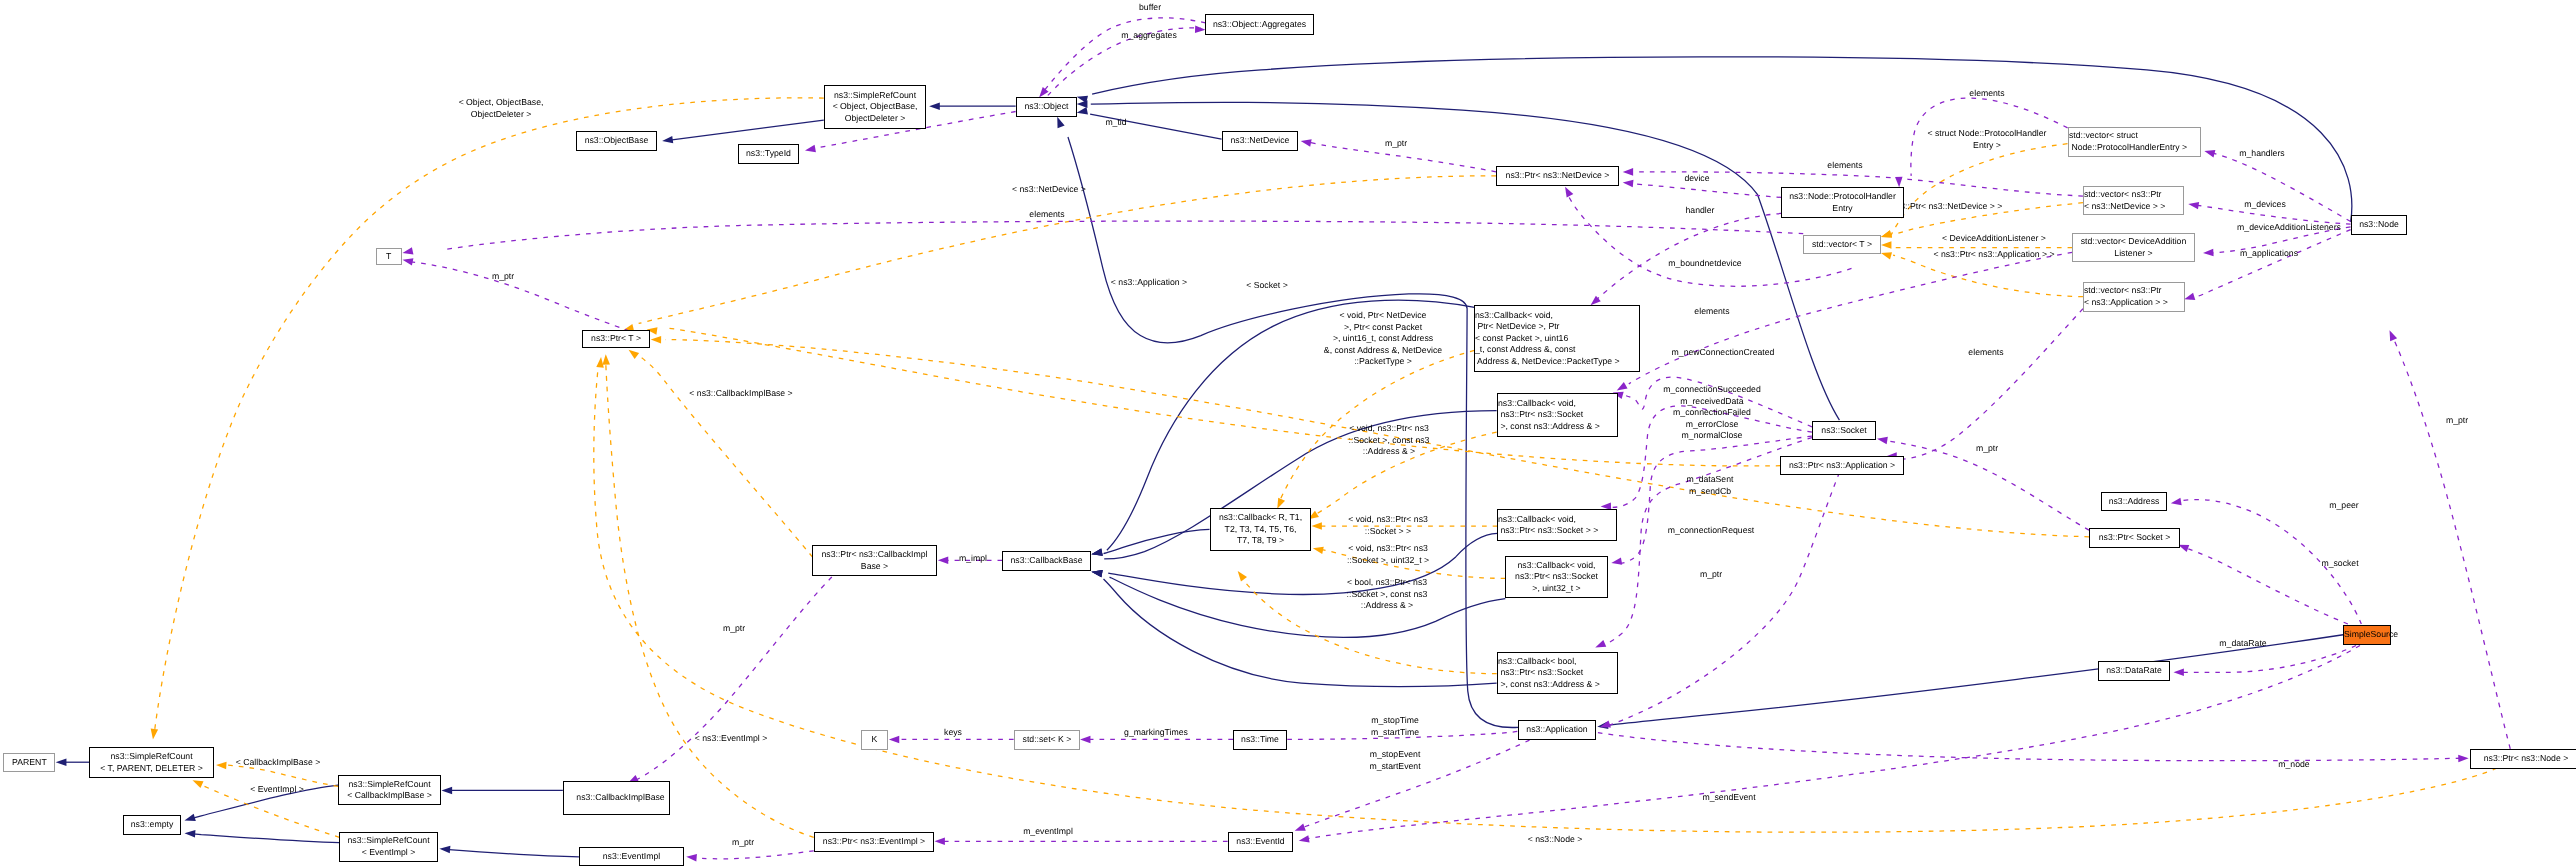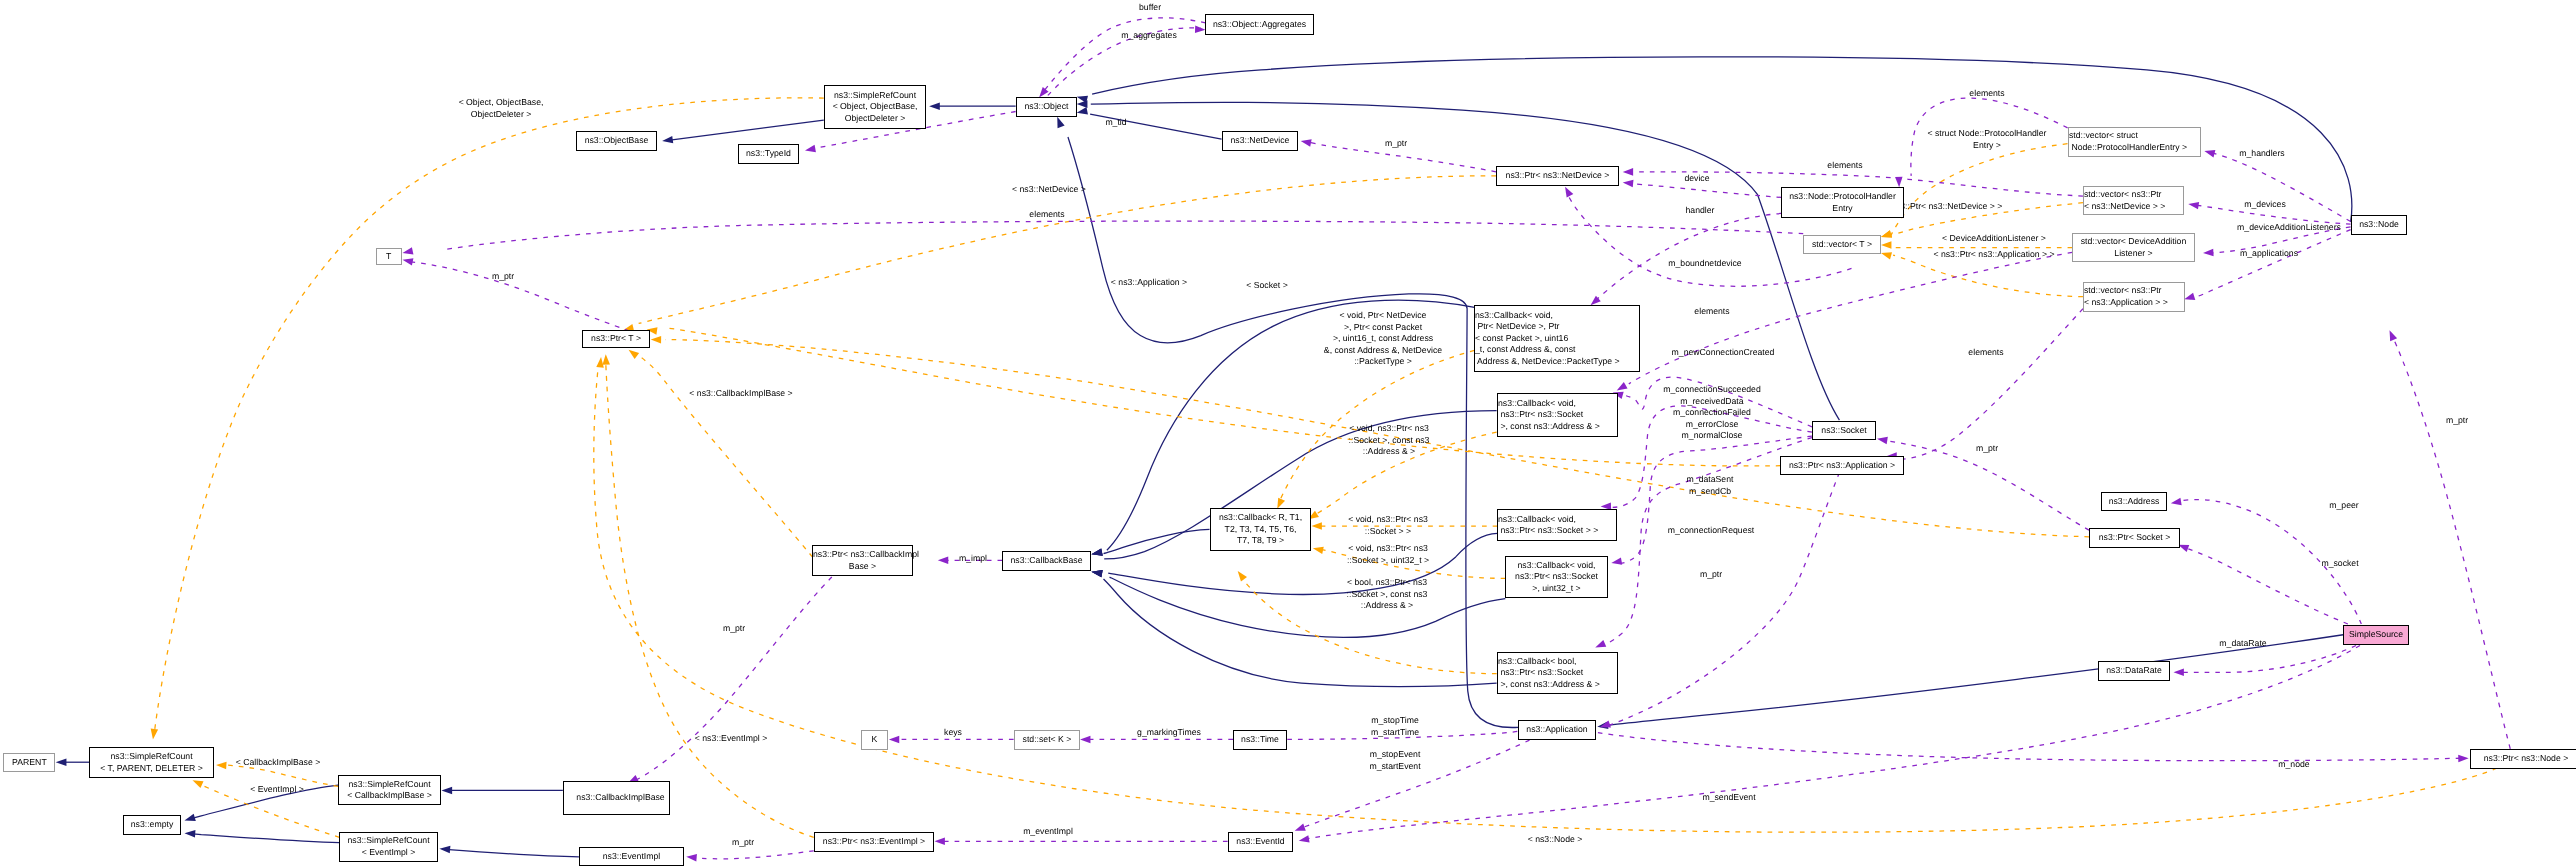--- a/index.html
+++ b/index.html
@@ -208,30 +208,30 @@
   <div class="node" style="left:1812px;top:421px;width:64px;height:19px;"><span>ns3::Socket</span></div>
   <div class="node" style="left:1780px;top:456px;width:124px;height:19px;"><span>ns3::Ptr&lt; ns3::Application &gt;</span></div>
   <div class="node" style="left:1210px;top:508px;width:101px;height:43px;"><span>ns3::Callback&lt; R, T1,
 T2, T3, T4, T5, T6,
 T7, T8, T9 &gt;</span></div>
   <div class="node lft" style="left:1497px;top:509px;width:120px;height:32px;"><span>ns3::Callback&lt; void,
  ns3::Ptr&lt; ns3::Socket &gt; &gt;</span></div>
   <div class="node" style="left:1505px;top:556px;width:103px;height:42px;"><span>ns3::Callback&lt; void,
 ns3::Ptr&lt; ns3::Socket
 &gt;, uint32_t &gt;</span></div>
-  <div class="node" style="left:812px;top:545px;width:101px;height:31px;"><span>ns3::Ptr&lt; ns3::CallbackImpl
+  <div class="node" style="left:812px;top:545px;width:125px;height:31px;"><span>ns3::Ptr&lt; ns3::CallbackImpl
 Base &gt;</span></div>
   <div class="node" style="left:1002px;top:551px;width:89px;height:19.5px;"><span>ns3::CallbackBase</span></div>
   <div class="node lft" style="left:1497px;top:652px;width:121px;height:42px;"><span>ns3::Callback&lt; bool,
  ns3::Ptr&lt; ns3::Socket
  &gt;, const ns3::Address &amp; &gt;</span></div>
   <div class="node" style="left:2101px;top:492px;width:66px;height:19px;"><span>ns3::Address</span></div>
   <div class="node" style="left:2089px;top:528px;width:91px;height:20px;"><span>ns3::Ptr&lt; Socket &gt;</span></div>
   <div class="node" style="left:2098px;top:661px;width:72px;height:19.5px;"><span>ns3::DataRate</span></div>
-  <div class="node" style="left:2343px;top:625px;width:66px;height:20px;background:#f9a8d4;"><span>SimpleSource</span></div>
+  <div class="node" style="left:2343px;top:625px;width:48px;height:20px;background:#f97316;"><span>SimpleSource</span></div>
   <div class="node" style="left:1518px;top:720px;width:78px;height:19.5px;"><span>ns3::Application</span></div>
   <div class="node" style="left:89px;top:747px;width:125px;height:31px;"><span>ns3::SimpleRefCount
 &lt; T, PARENT, DELETER &gt;</span></div>
   <div class="node thin" style="left:3.4px;top:753px;width:52px;height:19px;"><span>PARENT</span></div>
   <div class="node" style="left:338px;top:775px;width:103px;height:30px;"><span>ns3::SimpleRefCount
 &lt; CallbackImplBase &gt;</span></div>
   <div class="node" style="left:563px;top:781px;width:107px;height:34px;padding-left:8px;"><span>ns3::CallbackImplBase</span></div>
   <div class="node" style="left:123px;top:815px;width:58px;height:19.5px;"><span>ns3::empty</span></div>
   <div class="node" style="left:339px;top:832px;width:99px;height:29.5px;"><span>ns3::SimpleRefCount
 &lt; EventImpl &gt;</span></div>
@@ -298,21 +298,21 @@
   <div class="elabel" style="left:1711px;top:569px;">m_ptr</div>
   <div class="elabel" style="left:1987px;top:443px;">m_ptr</div>
   <div class="elabel" style="left:1387px;top:577px;">&lt; bool, ns3::Ptr&lt; ns3
 ::Socket &gt;, const ns3
 ::Address &amp; &gt;</div>
   <div class="elabel" style="left:734px;top:623px;">m_ptr</div>
   <div class="elabel" style="left:2243px;top:638px;">m_dataRate</div>
   <div class="elabel" style="left:1395px;top:715px;">m_stopTime
 m_startTime</div>
   <div class="elabel" style="left:953px;top:727px;">keys</div>
-  <div class="elabel" style="left:1156px;top:727px;margin-left:13px;">g_markingTimes</div>
+  <div class="elabel" style="left:1156px;top:727px;">g_markingTimes</div>
   <div class="elabel" style="left:731px;top:733px;">&lt; ns3::EventImpl &gt;</div>
   <div class="elabel" style="left:1395px;top:749px;">m_stopEvent
 m_startEvent</div>
   <div class="elabel" style="left:278px;top:757px;">&lt; CallbackImplBase &gt;</div>
   <div class="elabel" style="left:2294px;top:759px;">m_node</div>
   <div class="elabel" style="left:277px;top:784px;">&lt; EventImpl &gt;</div>
   <div class="elabel" style="left:1729px;top:792px;">m_sendEvent</div>
   <div class="elabel" style="left:1555px;top:802px;margin-top:32px;">&lt; ns3::Node &gt;</div>
   <div class="elabel" style="left:1048px;top:826px;">m_eventImpl</div>
   <div class="elabel" style="left:743px;top:837px;">m_ptr</div>

